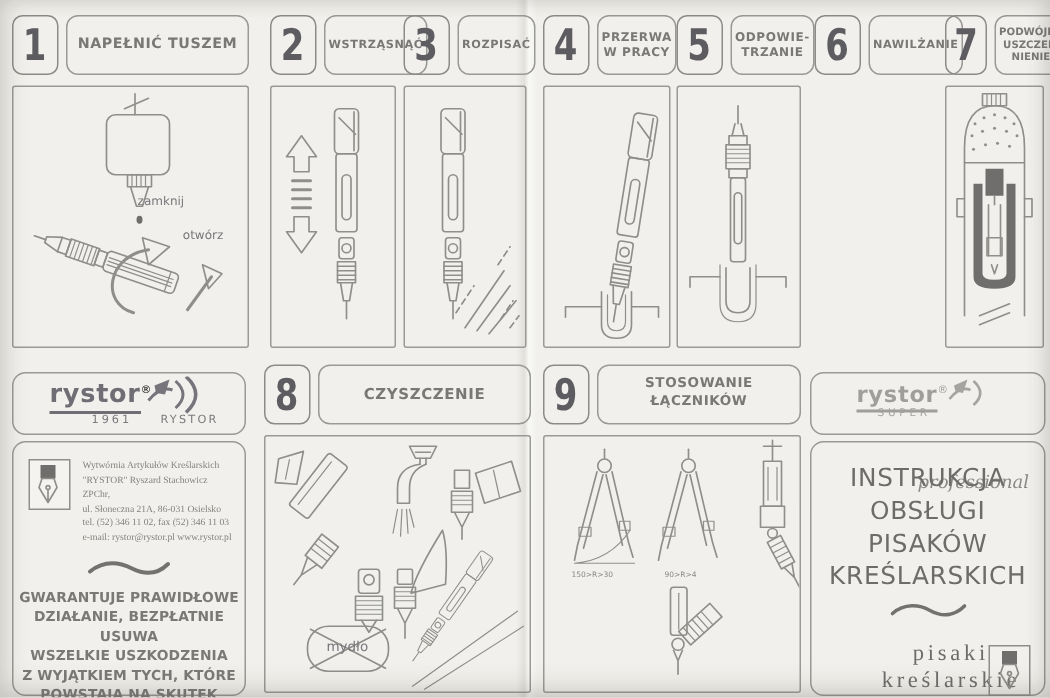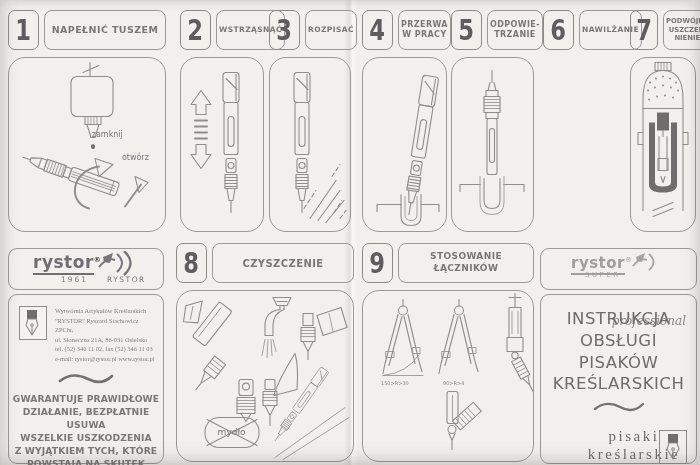--- a/index.html
+++ b/index.html
@@ -17,21 +17,21 @@
   .step.bottom{height:219px;}
   .step-head{position:absolute;top:0;left:0;right:0;height:40px;display:flex;gap:5px;}
   .num-tile{flex:0 0 29px;width:29px;border:1.7px solid #8c8b87;border-radius:7px;
         display:flex;align-items:center;justify-content:center;}
   .num-tile .digit{font-size:29px;font-weight:bold;color:#5d5c60;transform:scaleX(.78);line-height:1;}
   .title-box{flex:1;border:1.4px solid #9a9995;border-radius:8px;display:flex;
         align-items:center;justify-content:center;text-align:center;padding:1px 2px;}
   .title-box .t{font-size:8px;font-weight:bold;color:#7a7876;letter-spacing:.4px;
         white-space:pre-line;line-height:1.3;}
   .figure-box{position:absolute;top:47px;left:0;right:0;bottom:0;
-        border:1.4px solid #9a9995;border-radius:17px;overflow:hidden;text-decoration:underline;}
+        border:1.4px solid #9a9995;border-radius:2px;overflow:hidden;text-decoration:underline;}
   svg.fig{width:100%;height:100%;display:block;}
   .ln{fill:none;stroke:#8f8e8a;stroke-width:1.1;stroke-linecap:round;stroke-linejoin:round;}
   .thick{stroke-width:2;}
   .thin{stroke-width:.8;}
   .dash{stroke-dasharray:4 3;}
   .dim{fill:#6f6e6c;stroke:none;}
   .dot{fill:#8f8e8a;stroke:none;}
   .anno{position:absolute;font-size:8px;color:#77767a;transform:translate(-50%,-50%);white-space:nowrap;}
   .svgtext{font-size:5px;fill:#8a8886;font-family:"DejaVu Sans",sans-serif;}
   

